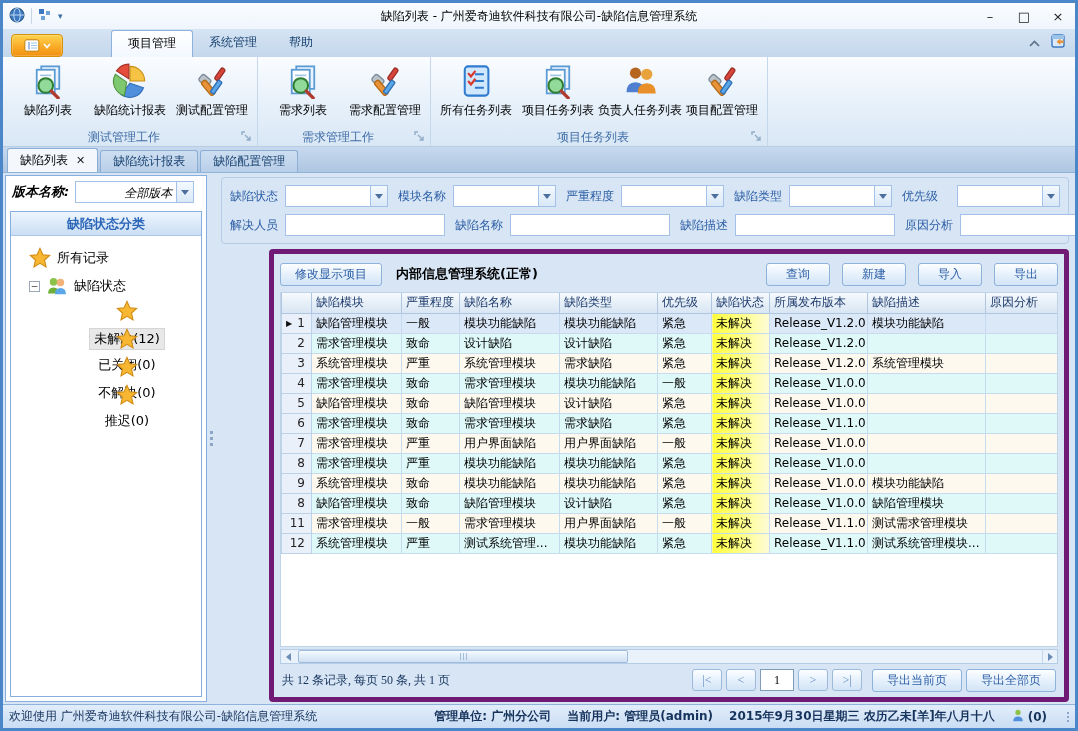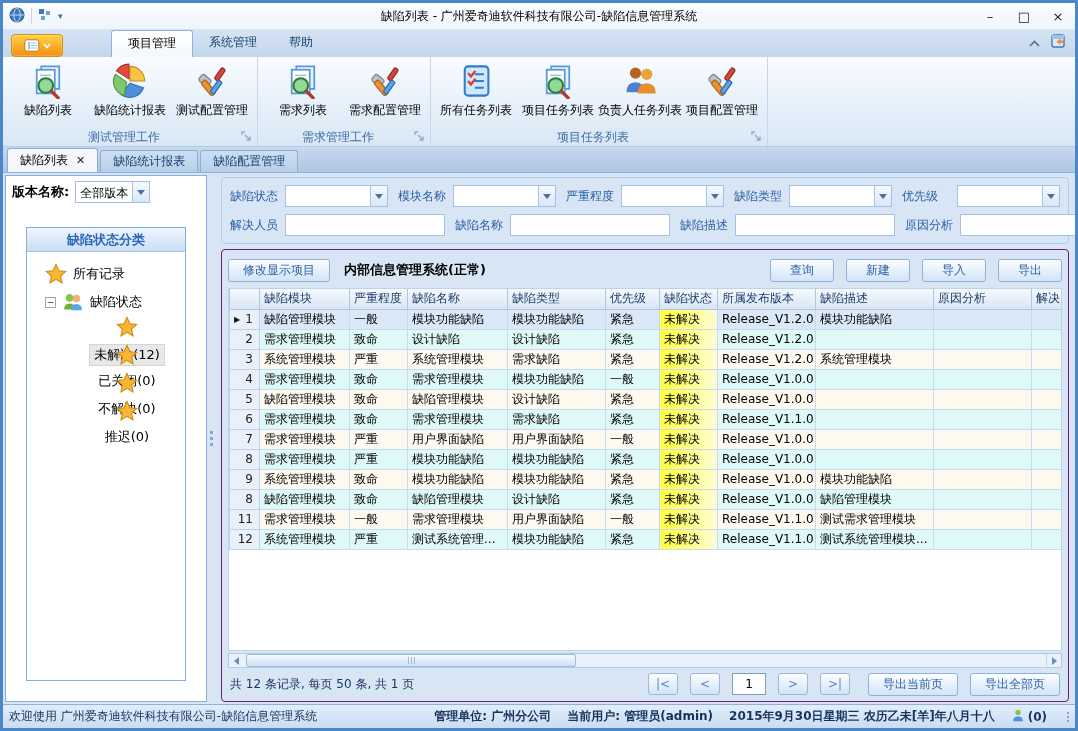--- a/index.html
+++ b/index.html
@@ -36,48 +36,48 @@
   #doctabbar { height:26px; background:linear-gradient(#c7d9ee,#aec6e2); display:flex; align-items:flex-end; padding-left:4px; gap:2px; border-bottom:1px solid #8fb2d9; }
   .dtab { height:22px; display:flex; align-items:center; gap:8px; padding:0 12px; background:linear-gradient(#cddef1,#b9cfe8); border:1px solid #8aaed6; border-bottom:none; border-radius:3px 3px 0 0; color:#17406e; }
   .dtab.active { background:#f4f8fd; color:#000; height:24px; }
   .dtab .tclose { font-size:11px; color:#222; font-weight:bold; }
 
   
   #content { flex:1; display:flex; overflow:hidden; background:#d7e5f4; }
 
   
   #sidebar { width:202px; background:#fff; border:1px solid #86aede; margin:2px 0 2px 2px; display:flex; flex-direction:column; }
-  #version-row { display:flex; align-items:center; gap:6px; padding:5px 6px 4px; background:#fff; }
+  #version-row { display:flex; align-items:center; gap:6px; padding:5px 6px 4px; background:#fff;font-style:italic; }
   #version-row .vlabel { font-weight:bold; font-size:13px; white-space:nowrap; }
-  .combo { display:flex; height:22px; border:1px solid #a3c0e8; background:#fff; align-items:stretch; }
+  .combo { display:flex; height:22px; border:1px solid #a3c0e8; background:#fff; align-items:stretch;padding-left:44px; }
   .combo .ctext { flex:1; padding:3px 4px; overflow:hidden; white-space:nowrap; }
   .combo .cbtn { width:17px; background:linear-gradient(#f4f9fe,#d9e8f7); border-left:1px solid #a3c0e8; display:flex; align-items:center; justify-content:center; }
   .arr-down { width:0; height:0; border-left:4px solid transparent; border-right:4px solid transparent; border-top:5px solid #4d6e9e; }
-  #treebox { flex:1; margin:20px; border:1px solid #86aede; display:flex; flex-direction:column; background:#fff; }
+  #treebox { flex:1; margin:4px; border:1px solid #86aede; display:flex; flex-direction:column; background:#fff; }
   #tree-title { height:24px; background:linear-gradient(#eef5fd,#cadef4); border-bottom:1px solid #a9c6e6; display:flex; align-items:center; justify-content:center; font-weight:bold; color:#2c66b8; font-size:13px; }
   #tree { flex:1; padding:8px 4px; overflow:hidden; }
   .titem { display:flex; align-items:center; gap:6px; height:28px; font-size:13px; white-space:nowrap; }
   .titem .tsel { background:#e8e8e8; border:1px solid #d5d5d5; padding:1px 4px; }
   .texp { width:11px; height:11px; border:1px solid #9aa7b8; background:#fff; display:flex; align-items:center; justify-content:center; font-size:9px; line-height:9px; color:#333; }
   .tindent1 { padding-left:14px; } .tindent2 { padding-left:42px;flex-direction:column; }
 
   
   #splitter { width:8px; display:flex; flex-direction:column; align-items:center; justify-content:center; gap:3px; }
   #splitter i { width:3px; height:3px; background:#8ba6c6; display:block; }
 
   
   #main { flex:1; display:flex; flex-direction:column; padding:4px 6px 2px 6px; overflow:hidden; }
   #filterbox { border:1px solid #b4cce6; border-radius:4px; padding:7px 8px; display:flex; flex-direction:column; gap:7px; }
   .frow { display:grid; grid-template-columns:repeat(5,1fr); column-gap:10px; }
   .fcell { display:flex; align-items:center; gap:5px; }
   .fcell .flabel { color:#2d5fa6; white-space:nowrap; width:50px; }
   .fcell .combo, .fcell input[type=text] { flex:1; }
   .fcell input[type=text] { height:22px; border:1px solid #a3c0e8; background:#fff; padding:0 4px; font-family:inherit; font-size:12px; }
 
-  #lowerbox { flex:1; margin-top:5px; border:1px solid #701a75; border-radius:4px; padding:6px 6px 3px; display:flex; flex-direction:column; overflow:hidden; }
+  #lowerbox { flex:1; margin-top:5px; border:5px solid #701a75; border-radius:4px; padding:6px 6px 3px; display:flex; flex-direction:column; overflow:hidden;margin-left:48px; }
   #toolbar-row { height:28px; display:flex; align-items:center; gap:14px; }
   .btn { height:23px; background:linear-gradient(#fdfeff,#e8f2fc 45%,#d2e4f6); border:1px solid #8db2dc; border-radius:3px; color:#2d5fa6; padding:0 14px; display:flex; align-items:center; justify-content:center; font-size:12px; cursor:default; white-space:nowrap; }
   #system-label { font-weight:bold; font-size:13px; }
   #toolbar-spacer { flex:1; }
 
   
   #gridwrap { flex:1; margin-top:4px; background:#fff; border:1px solid #c0d4e8; overflow:hidden; }
   table#grid { border-collapse:collapse; table-layout:fixed; }
   #grid th { height:20px; background:linear-gradient(#f5f9fd,#d8e5f3); border:1px solid #b0c6e0; border-top:none; color:#1f3c6e; font-weight:normal; text-align:left; padding:0 4px; white-space:nowrap; overflow:hidden; }
   #grid td { height:20px; border:1px solid #c6dcee; padding:0 4px; white-space:nowrap; overflow:hidden; }
@@ -91,21 +91,21 @@
 
   
   #hscroll { height:15px; margin-top:2px; display:flex; align-items:stretch; border:1px solid #b4cce6; background:#e9f1fa; }
   .harrow { width:15px; display:flex; align-items:center; justify-content:center; background:#e9f1fa; }
   .tri-l { width:0;height:0;border-top:4px solid transparent;border-bottom:4px solid transparent;border-right:5px solid #6d8cb5; }
   .tri-r { width:0;height:0;border-top:4px solid transparent;border-bottom:4px solid transparent;border-left:5px solid #6d8cb5; }
   #hthumb { width:330px; margin-left:2px; background:linear-gradient(#f4f9fe,#cfe0f2); border:1px solid #9fbcdd; border-radius:2px; display:flex; align-items:center; justify-content:center; gap:2px; }
   #hthumb i { width:1px; height:7px; background:#9fbcdd; }
 
   
-  #pager-row { height:30px; display:flex; align-items:center; gap:12px; padding:2px 2px 0; }
+  #pager-row { height:30px; display:flex; align-items:center; gap:4px; padding:2px 2px 0;font-family:Liberation Serif, serif; }
   #rec-summary { color:#16335c; }
   #pager-spacer { flex:1; }
   .pbtn { width:30px; height:22px; background:linear-gradient(#fdfeff,#e8f2fc 45%,#d2e4f6); border:1px solid #9db9da; border-radius:3px; color:#5e87c0; display:flex; align-items:center; justify-content:center; font-size:12px; }
   #page-input { width:34px; height:22px; border:1px solid #7f9db9; text-align:center; font-family:inherit; font-size:12px; }
   .exp-btn { margin-left:6px; }
 
   
   #statusbar { height:24px; background:linear-gradient(#e2edfb,#c9ddf3); border-top:1px solid #8db2dc; display:flex; align-items:center; padding:0 6px; color:#16335c; }
   #status-left { white-space:nowrap; }
   #status-right { margin-left:auto; display:flex; align-items:center; gap:16px; font-weight:bold; white-space:nowrap; }

